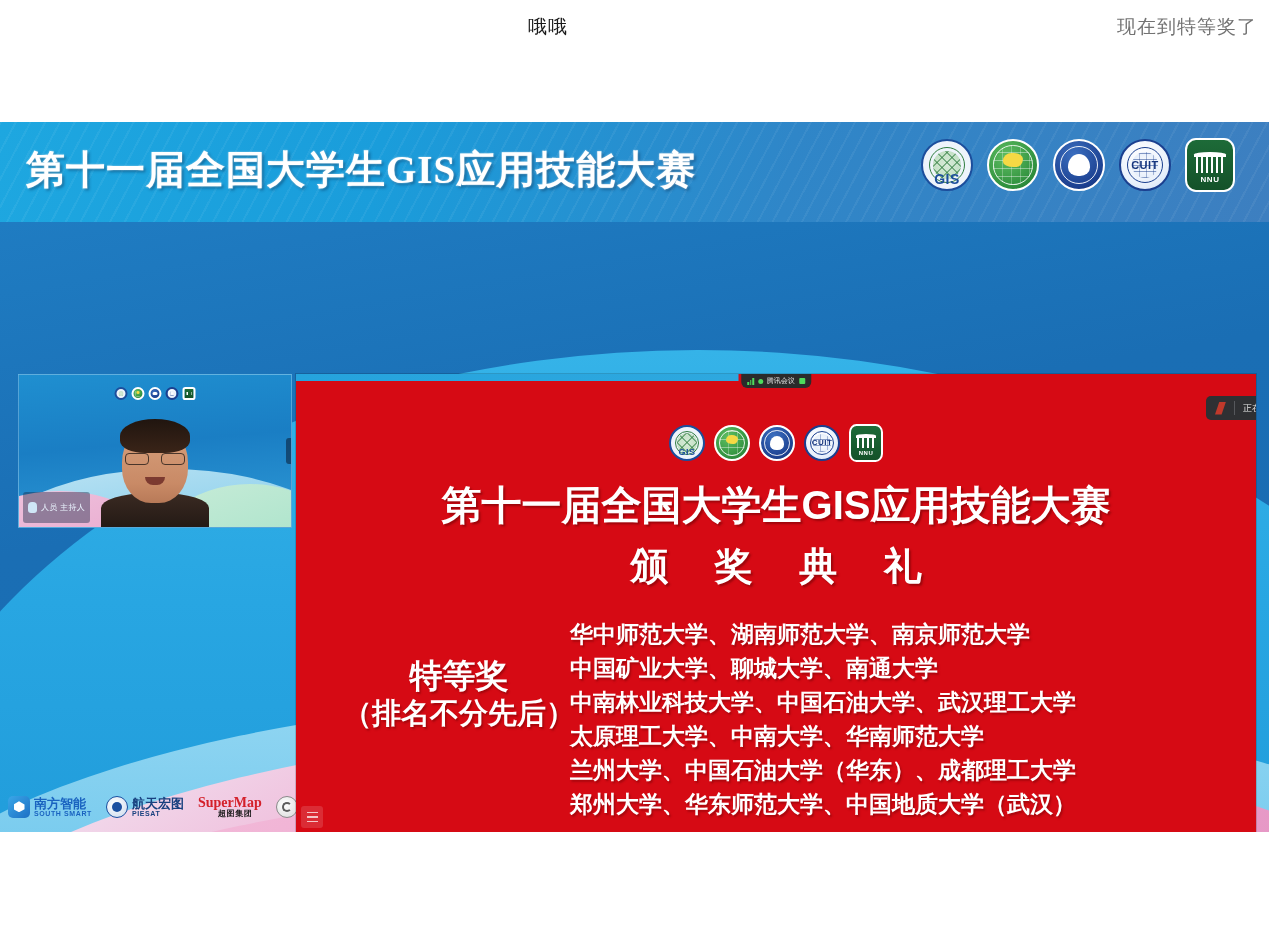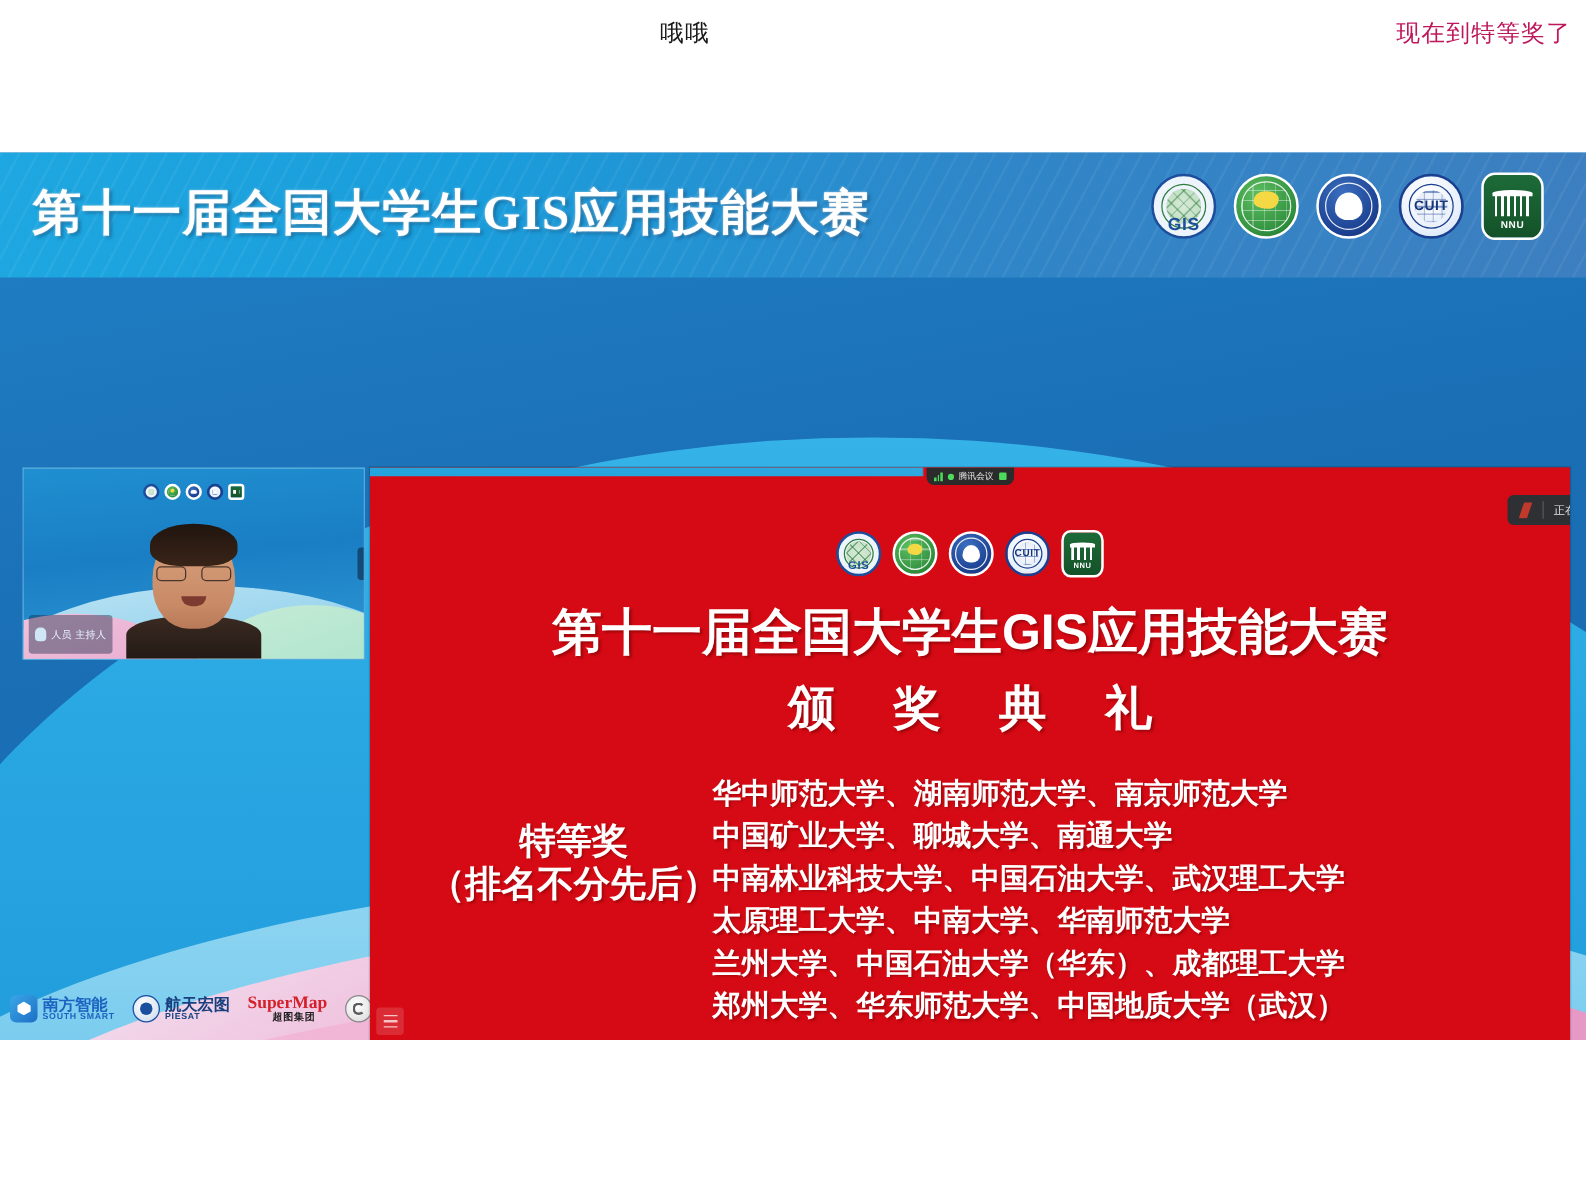--- a/index.html
+++ b/index.html
@@ -16,21 +16,21 @@
     position:absolute; left:0; top:0; width:1269px; height:104px;
     background:#ffffff;
   }
   #caption-center {
     position:absolute; left:528px; top:14px;
     font-size:19px; color:#1a1a1a; letter-spacing:1px;
     white-space:nowrap;
   }
   #caption-right {
     position:absolute; right:12px; top:14px;
-    font-size:19px; color:#be185d; letter-spacing:1px;
+    font-size:19px; color:#737373; letter-spacing:1px;
     white-space:nowrap;
   }
 
   
   #stage {
     position:absolute; left:0; top:122px; width:1269px; height:710px;
     overflow:hidden;
     background:linear-gradient(180deg,#1f7dc4 0%,#1b6fb5 100%);
   }
 
@@ -255,21 +255,21 @@
     font-weight:700; font-size:38px; color:#ffffff; letter-spacing:18px;
     text-indent:18px;
     text-shadow:2px 2px 2px rgba(90,0,0,.45);
     white-space:nowrap;
   }
   #award-label {
     position:absolute; left:28px; top:282px; width:270px; text-align:center;
     color:#ffffff; font-weight:700; line-height:1.22;
     text-shadow:1.5px 1.5px 2px rgba(90,0,0,.4);
   }
-  #award-label .a1 { font-size:29px; display:block; }
+  #award-label .a1 { font-size:33px; display:block; }
   #award-label .a2 { font-size:29px; display:block; }
   #award-list {
     position:absolute; left:274px; top:243px; right:18px;
     color:#ffffff; font-weight:700; font-size:23px; line-height:34px;
     text-shadow:1.5px 1.5px 2px rgba(90,0,0,.4);
   }
   #award-list div { white-space:nowrap; }
 
   #share-menu-icon {
     position:absolute; left:5px; top:432px; width:22px; height:22px;

